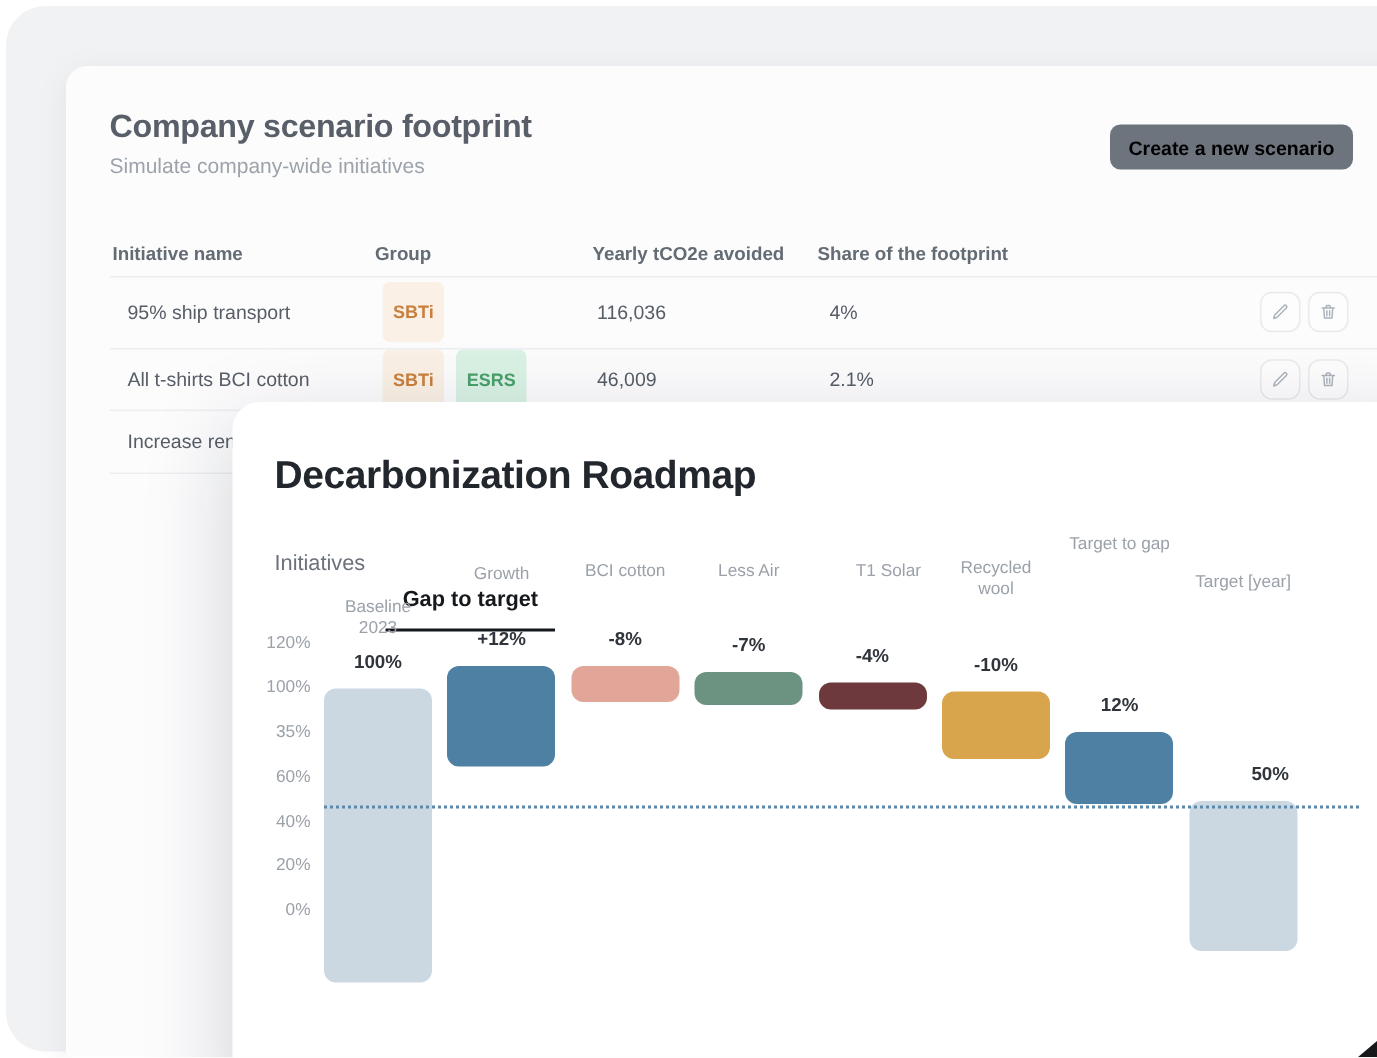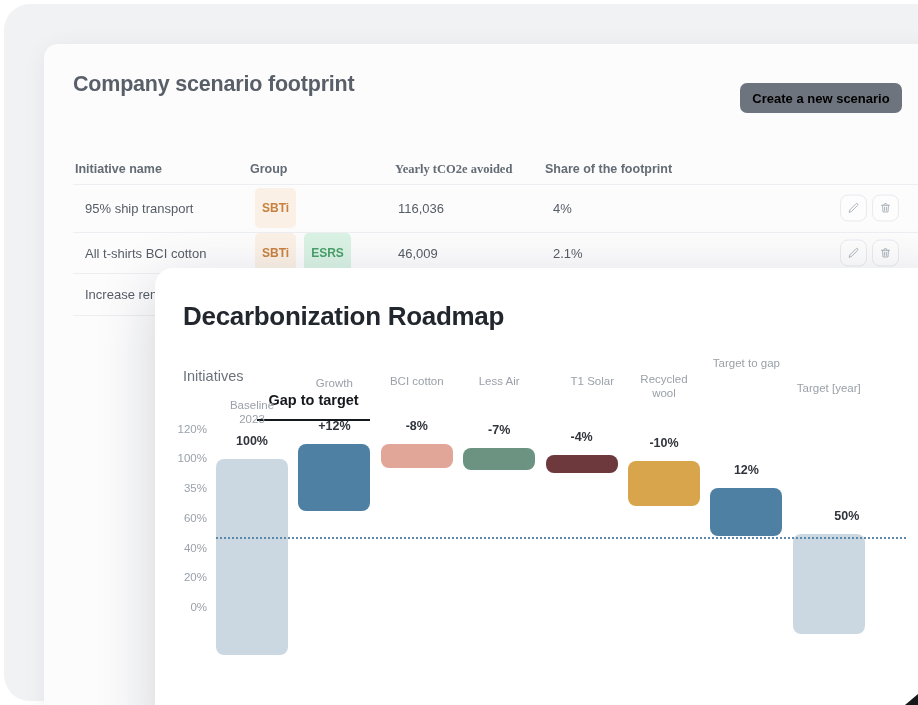--- a/index.html
+++ b/index.html
@@ -20,21 +20,21 @@
   }
   .card-title { position:absolute; left:29px; top:28px; font-size:21.5px; font-weight:700; color:#585f68; letter-spacing:-0.2px; }
   .card-subtitle { position:absolute; left:29px; top:58px; font-size:14px; color:#9ca3ab; }
   .create-btn {
     position:absolute; left:696px; top:39px; width:162px; height:30px;
     border:none; border-radius:7px; color:#000000; font-size:13px; font-weight:700;
     font-family:inherit; cursor:pointer;
   }
   .thead { position:absolute; left:0; top:112px; width:100%; height:28px; font-size:12.5px; font-weight:700; color:#636b74; }
   .thead span { position:absolute; top:6px; }
-  .col1 { left:31px; } .col2 { left:206px; } .col3 { left:351px;font-family:Liberation Serif, serif; } .col4 { left:501px; }
+  .col1 { left:31px; } .col2 { left:206px; } .col3 { left:351px; } .col4 { left:501px; }
   .divider { position:absolute; left:29px; right:0; height:1px; background:#eceef1; }
   .trow { position:absolute; left:0; width:100%; }
   .trow .cell { position:absolute; font-size:13px; color:#565d66; transform:translateY(-50%); white-space:nowrap; }
   .cell-name { left:41px; } .cell-group { left:211px; display:flex; gap:8px; }
   .cell-tco2e { left:354px; } .cell-share { left:509px; }
   .badge { display:inline-block; padding:13px 7px; border-radius:5px; font-size:12px; font-weight:700; line-height:14px; }
   .badge-SBTi { background:#faf0e5; color:#c8803f; }
   .badge-ESRS { background:#d9f2e4; color:#4aa06b; }
   .row-actions { position:absolute; left:796px; display:flex; gap:5px; transform:translateY(-50%); }
   .icon-btn {
@@ -66,20 +66,21 @@
   }
 </style>
 </head>
 <body>
 
 <div class="stage">
   <div class="gray-bg"></div>
 
   <div class="card">
     <div class="card-title">Company scenario footprint</div>
+    <div class="card-subtitle">Simulate company-wide initiatives</div>
     <button class="create-btn" style="background: rgb(109, 116, 125);">Create a new scenario</button>
 
     <div class="thead">
       <span class="col1">Initiative name</span>
       <span class="col2">Group</span>
       <span class="col3">Yearly tCO2e avoided</span>
       <span class="col4">Share of the footprint</span>
     </div>
     <div id="table-rows">
         <div class="trow" style="top: 140px; height: 48px;">

